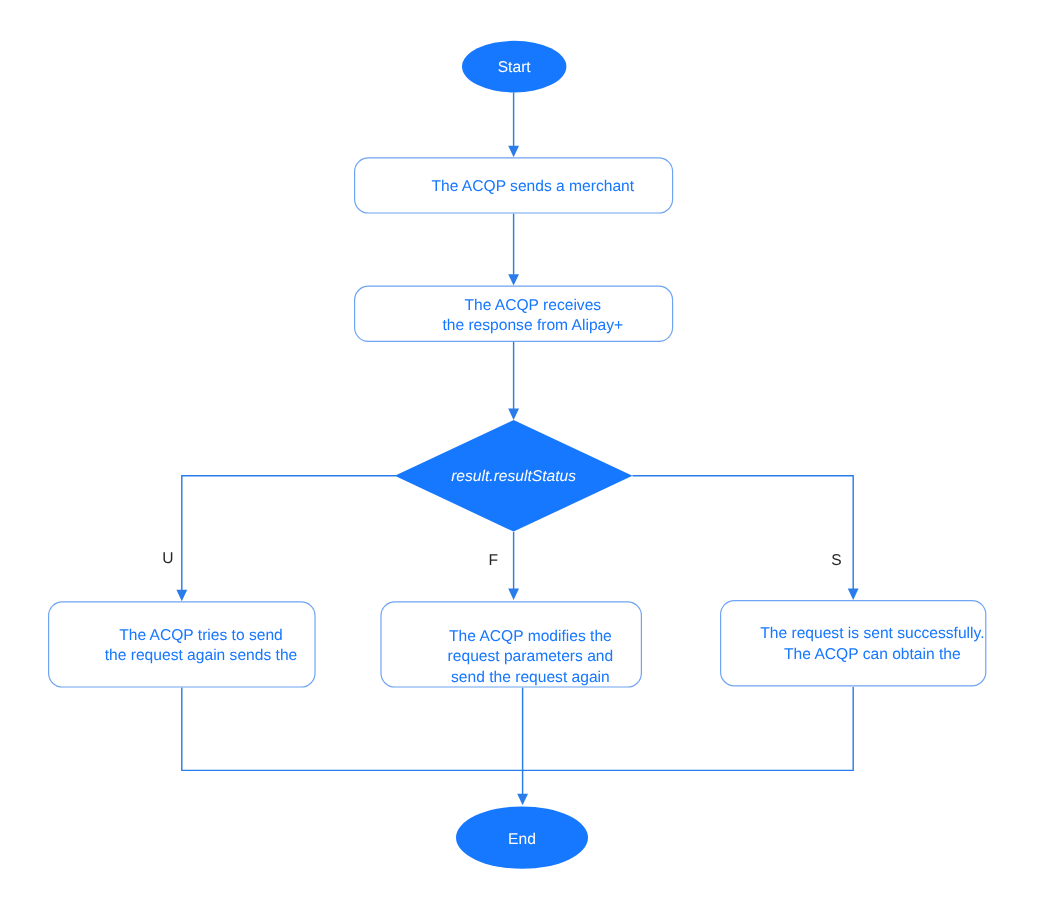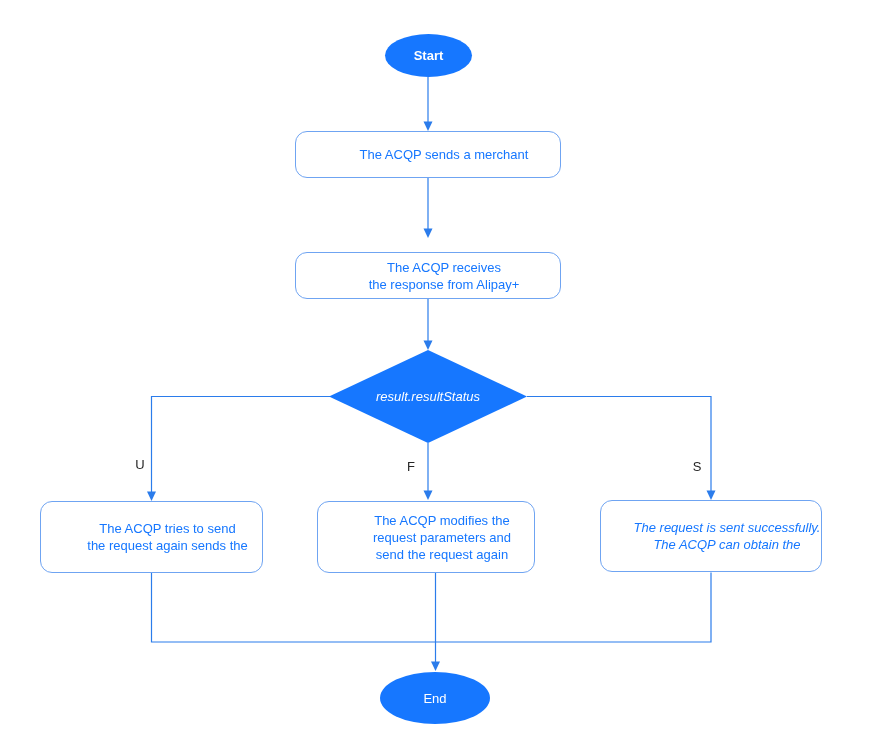--- a/index.html
+++ b/index.html
@@ -84,31 +84,31 @@
     <polygon points="706.5,490.5 715.5,490.5 711,500"></polygon>
 
     <polyline points="151.5,573 151.5,642 435.5,642"></polyline>
 
     <polyline points="711,572.5 711,642 435.5,642"></polyline>
 
     <polyline points="435.5,573 435.5,662"></polyline>
     <polygon points="431,661.5 440,661.5 435.5,671"></polygon>
   </svg>
 
-  <div class="node terminator" style="left:385px;top:34px;width:87px;height:43px;font-weight:bold;">
+  <div class="node terminator" style="left:385px;top:34px;width:87px;height:43px;">
     <span>Start</span>
   </div>
 
   <div class="node process" style="left:295px;top:131px;width:266px;height:47px;">
     <div>
       <span class="line">The ACQP sends a merchant</span>
     </div>
   </div>
 
-  <div class="node process" style="left:295px;top:238px;width:266px;height:47px;margin-top:14px;">
+  <div class="node process" style="left:295px;top:238px;width:266px;height:47px;">
     <div>
       <span class="line">The ACQP receives</span>
       <span class="line">the response from Alipay+</span>
     </div>
   </div>
 
   <div class="node decision" style="left:329px;top:350px;width:198px;height:93px;">
     <span>result.resultStatus</span>
   </div>
 
@@ -116,29 +116,29 @@
   <div class="edge-label" style="left:399px;top:458px;">F</div>
   <div class="edge-label" style="left:685px;top:458px;">S</div>
 
   <div class="node process" style="left:40px;top:501px;width:223px;height:72px;">
     <div>
       <span class="line">The ACQP tries to send</span>
       <span class="line">the request again sends the</span>
     </div>
   </div>
 
-  <div class="node process" style="left:317px;top:501px;width:218px;height:72px;">
+  <div class="node process" style="left:317px;top:501px;width:218px;height:72px;align-items:flex-end;">
     <div>
       <span class="line">The ACQP modifies the</span>
       <span class="line">request parameters and</span>
       <span class="line">send the request again</span>
     </div>
   </div>
 
-  <div class="node process" style="left:600px;top:500px;width:222px;height:72px;font-style:italic;">
+  <div class="node process" style="left:600px;top:500px;width:222px;height:72px;">
     <div>
       <span class="line">The request is sent successfully.</span>
       <span class="line">The ACQP can obtain the</span>
     </div>
   </div>
 
   <div class="node terminator" style="left:380px;top:672px;width:110px;height:52px;">
     <span>End</span>
   </div>
 

